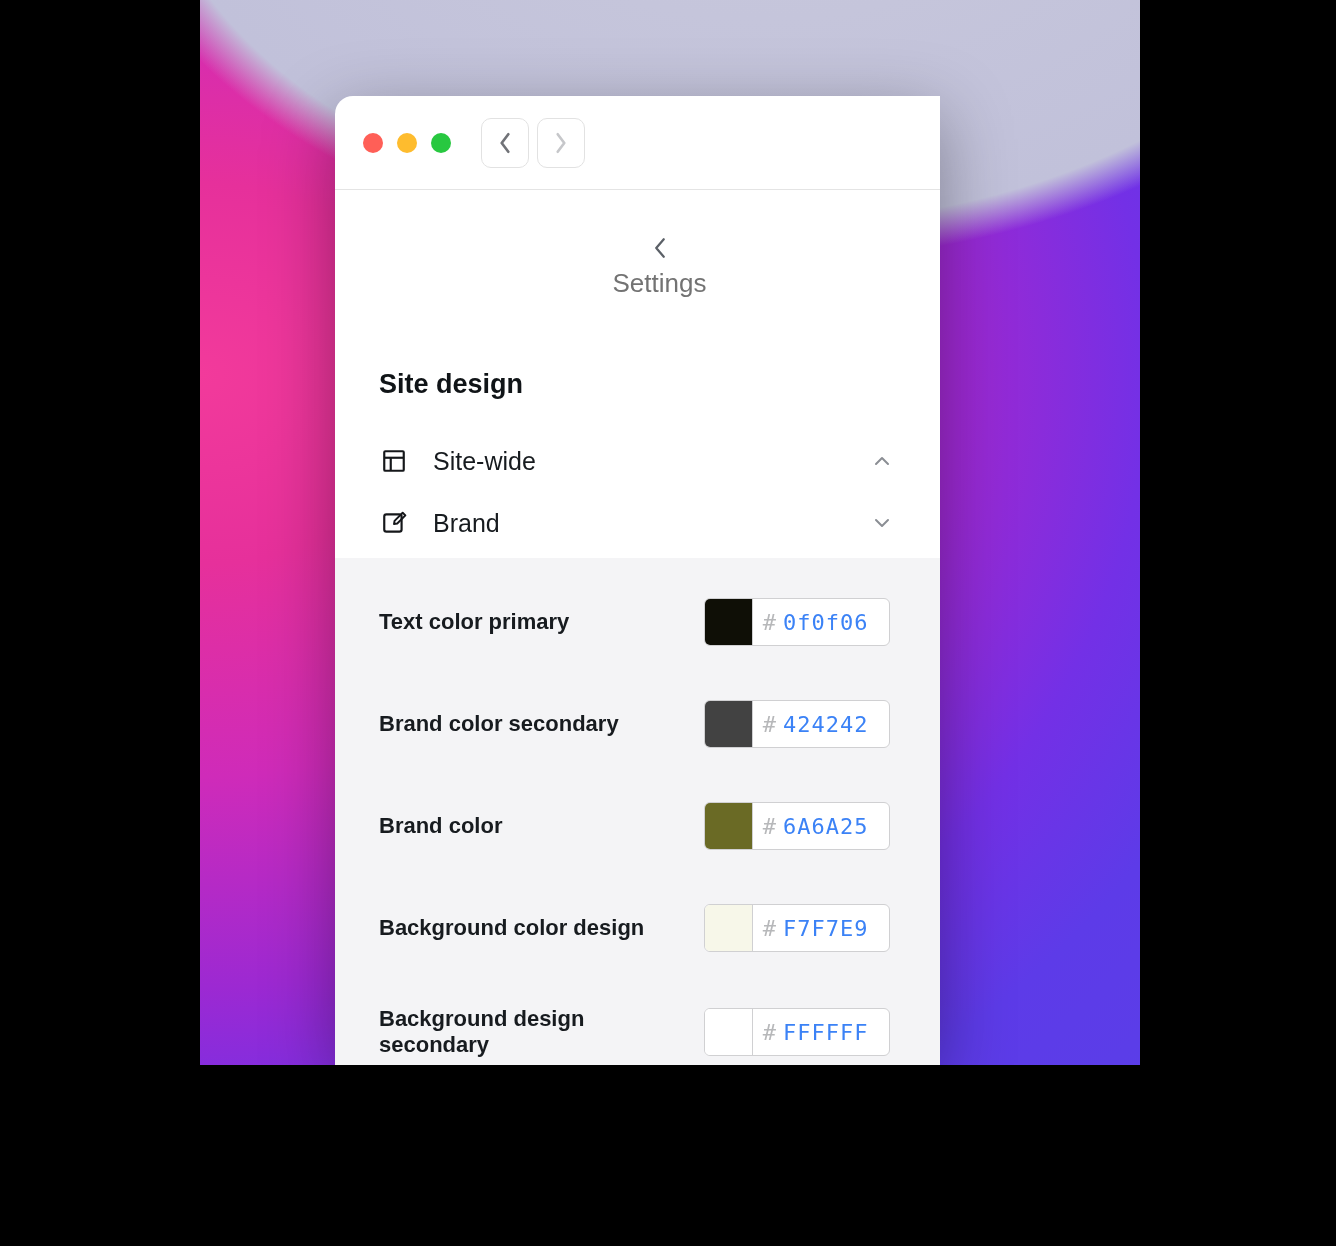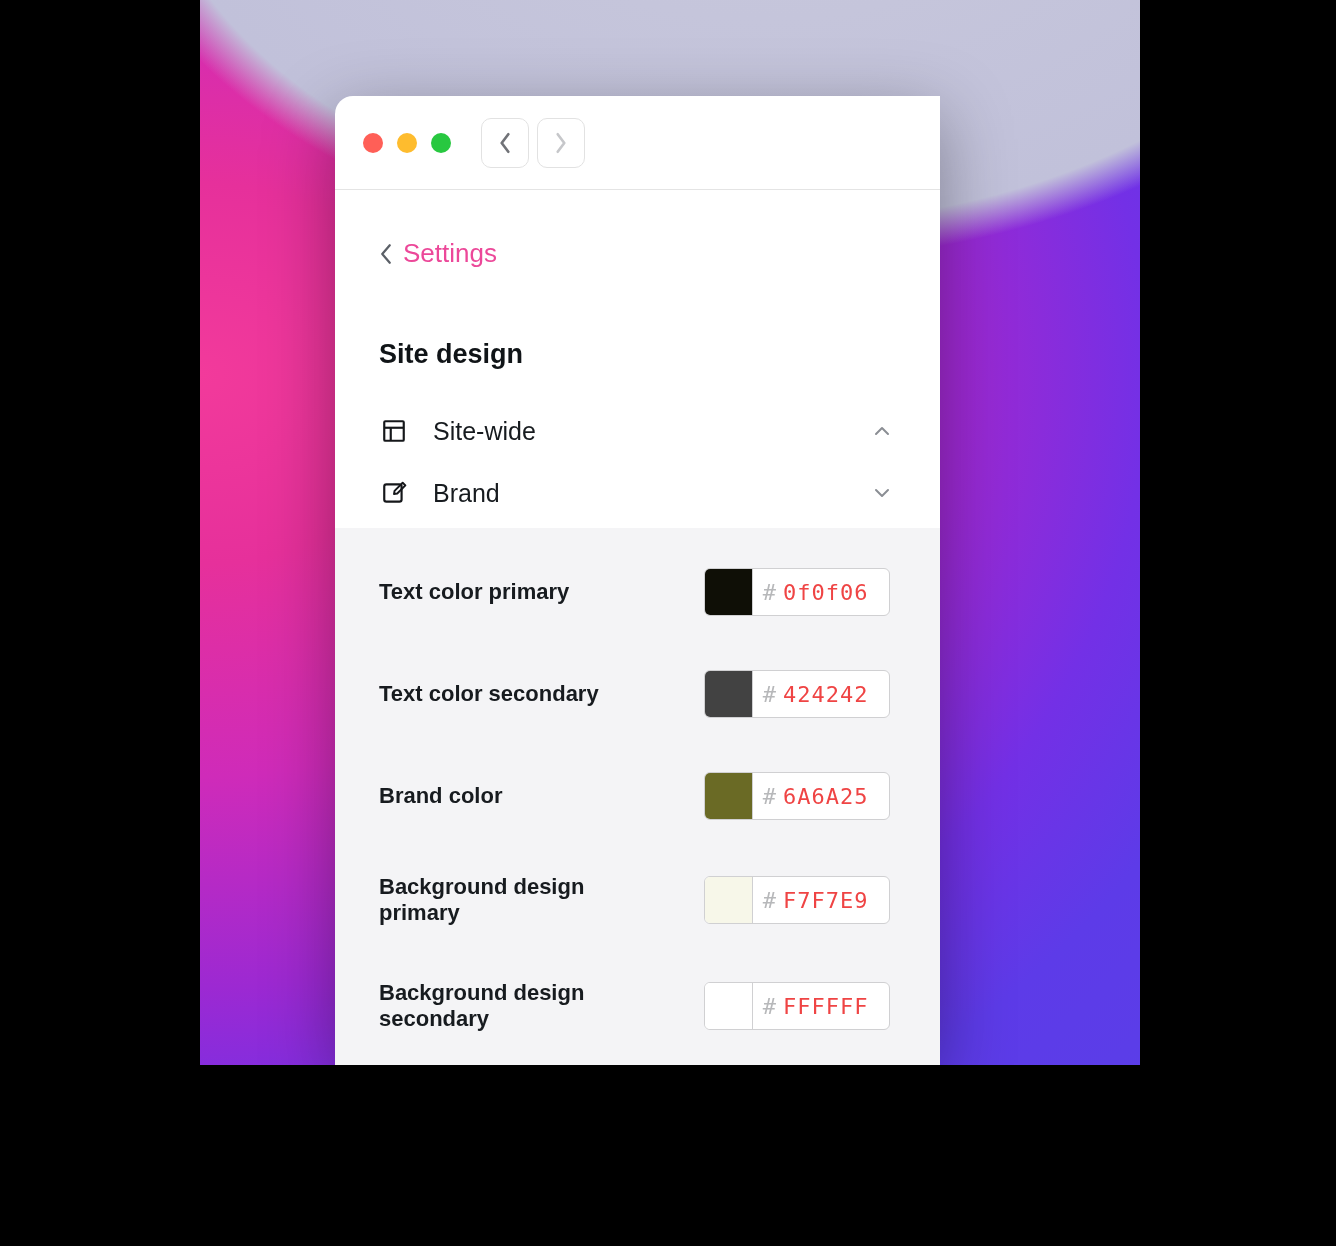--- a/index.html
+++ b/index.html
@@ -79,24 +79,25 @@
       height: 22px;
     }
     .content {
       padding: 0;
     }
     .breadcrumb {
       display: flex;
       align-items: center;
       padding: 48px 0 0 44px;
       gap: 10px;
-      color: #ec4899;
+      color: #737373;
       font-size: 26px;
       font-weight: 500;
       cursor: pointer;
+      flex-direction: column;
     }
     .breadcrumb svg {
       width: 14px;
       height: 20px;
     }
     .section-title {
       font-size: 27px;
       font-weight: 700;
       color: #101417;
       margin: 70px 0 8px 44px;
@@ -170,21 +171,21 @@
     .hash {
       color: #b7b8ba;
       margin-right: 6px;
     }
     .color-input {
       border: none;
       outline: none;
       font-family: inherit;
       font-size: inherit;
       letter-spacing: inherit;
-      color: #ef4444;
+      color: #3b82f6;
       width: 92px;
       background: transparent;
     }
     .right-letterbox {
       position: absolute;
       left: 1140px;
       top: 0;
       width: 196px;
       height: 1246px;
       background: #000000;
@@ -273,21 +274,21 @@
         <div class="color-field">
           <div class="swatch" style="background:#0f0f06"></div>
           <div class="color-input-wrap">
             <span class="hash">#</span>
             <input class="color-input" value="0f0f06" style="">
           </div>
         </div>
       </div>
 
       <div class="prop-row">
-        <div class="prop-label">Text color secondary</div>
+        <div class="prop-label">Brand color secondary</div>
         <div class="color-field">
           <div class="swatch" style="background:#424242"></div>
           <div class="color-input-wrap">
             <span class="hash">#</span>
             <input class="color-input" value="424242" style="">
           </div>
         </div>
       </div>
 
       <div class="prop-row">
@@ -295,21 +296,21 @@
         <div class="color-field">
           <div class="swatch" style="background:#6A6A25"></div>
           <div class="color-input-wrap">
             <span class="hash">#</span>
             <input class="color-input" value="6A6A25" style="">
           </div>
         </div>
       </div>
 
       <div class="prop-row">
-        <div class="prop-label">Background design primary</div>
+        <div class="prop-label">Background color design</div>
         <div class="color-field">
           <div class="swatch" style="background:#F7F7E9"></div>
           <div class="color-input-wrap">
             <span class="hash">#</span>
             <input class="color-input" value="F7F7E9" style="">
           </div>
         </div>
       </div>
 
       <div class="prop-row">

